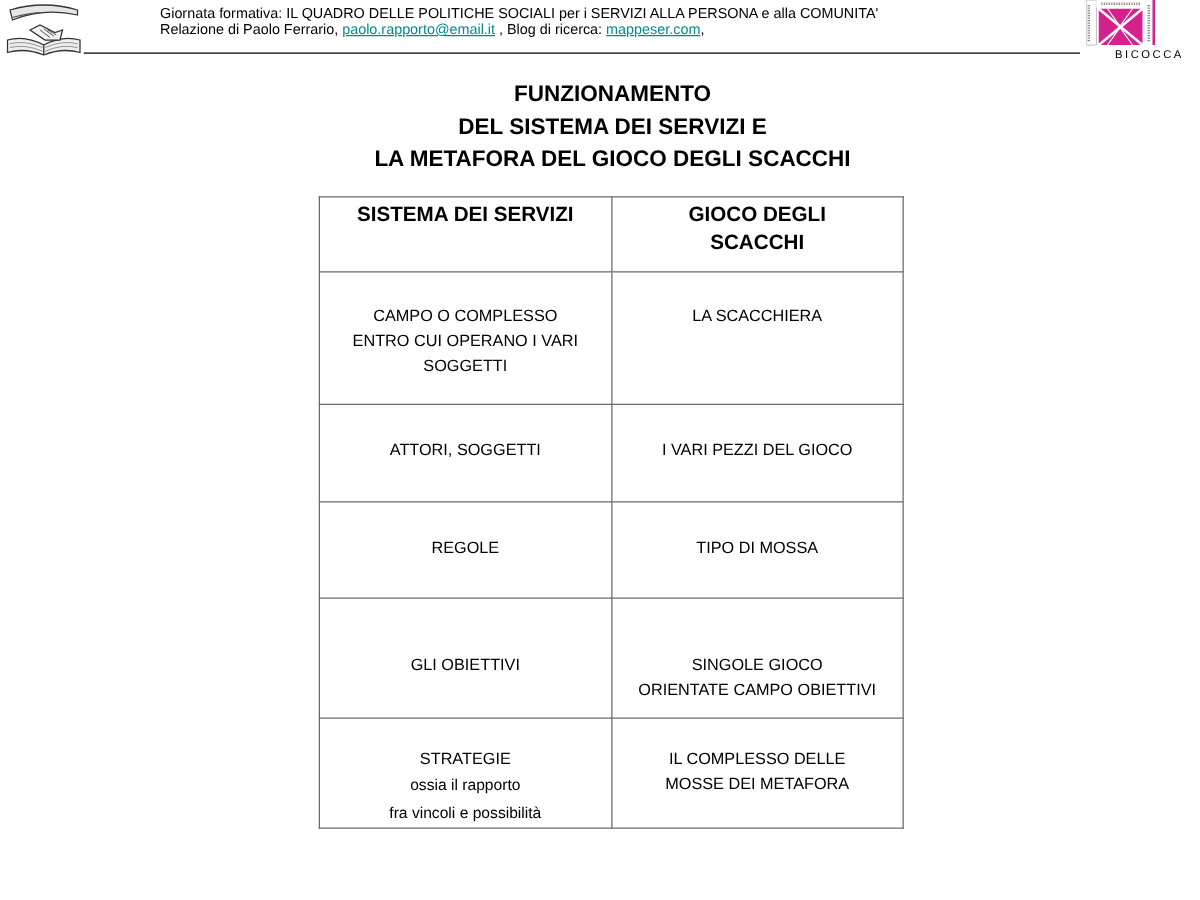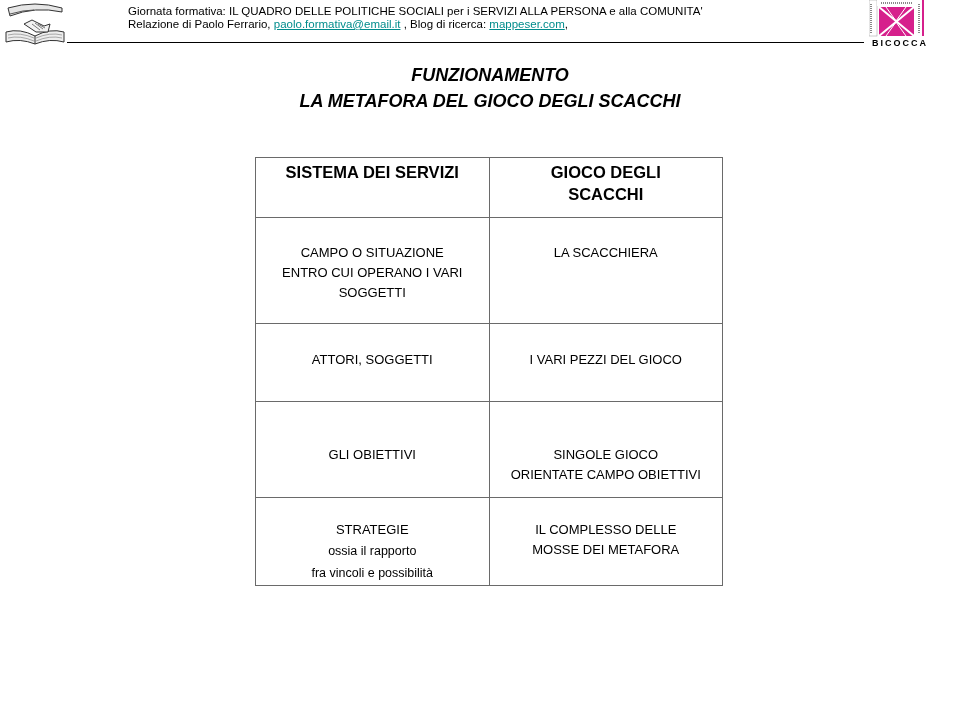--- a/index.html
+++ b/index.html
@@ -12,27 +12,27 @@
     position: absolute; left: 82px; top: 5px; font-size: 11.5px; line-height: 13px; color: #000;
     white-space: nowrap;
     margin-left: 46px;
   }
   .header-text a { color: #008c8c; text-decoration: underline; }
   .header-rule {
     position: absolute; left: 67px; top: 42px; width: 797px; height: 0; border-top: 1px solid #000;
   }
   .logo-right { position: absolute; left: 869px; top: 0px; width: 56px; height: 50px; }
   .bicocca {
-    position: absolute; left: 872px; top: 38px; font-size: 9px; font-weight: bold; letter-spacing: 2px;
+    position: absolute; left: 892px; top: 38px; font-size: 9px; font-weight: normal; letter-spacing: 2px;
     font-family: "Liberation Sans", sans-serif;
   }
   .page-number { position: absolute; left: 931px; top: 5px; font-size: 12px; margin-left: 39px; }
   .title {
     position: absolute; left: 230px; width: 520px; top: 62px; text-align: center;
-    font-weight: bold; font-size: 18px; line-height: 26px; font-style: italic;
+    font-weight: bold; font-size: 18px; line-height: 26px;
   }
   table.cmp {
     position: absolute; left: 255px; top: 157px; width: 468px; border-collapse: collapse;
   }
   table.cmp td, table.cmp th {
     border: 1px solid #6a6a6a; text-align: center; vertical-align: top;
     font-size: 13px; line-height: 20px; width: 50%;
   }
   table.cmp th { font-size: 16.5px; font-weight: bold; line-height: 22px; padding-top: 3px; height: 55px; }
   .r1 td { height: 106px; padding-top: 25px; box-sizing: border-box; }
@@ -51,71 +51,80 @@
   <path d="M6 12 Q20 8 30 8" fill="none" stroke="#555" stroke-width="1"></path>
   <path d="M2 30 Q16 26 31 34 Q46 26 60 30 L60 40 Q46 36 31 42 Q16 36 2 40 Z" fill="#ededed" stroke="#333" stroke-width="1"></path>
   <path d="M31 34 L31 42" stroke="#333" stroke-width="1"></path>
   <path d="M4 33 Q16 30 30 36 M4 36 Q16 33 30 39 M58 33 Q46 30 32 36 M58 36 Q46 33 32 39" fill="none" stroke="#777" stroke-width="0.6"></path>
   <path d="M20 22 L28 18 L40 24 L46 22 L44 30 L32 30 Z" fill="#f2f2f2" stroke="#333" stroke-width="1"></path>
   <path d="M28 22 L36 28 M31 21 L39 27 M34 22 L41 26" stroke="#444" stroke-width="0.7"></path>
 </svg>
 
 <div class="header-text">
   <div>Giornata formativa: IL QUADRO DELLE POLITICHE SOCIALI per i SERVIZI ALLA PERSONA e alla COMUNITA'</div>
-  <div><span>Relazione di Paolo Ferrario, </span><a>paolo.formativa@email.it</a><span> , Blog di ricerca: </span><a>mappeser.com</a><span>,</span></div>
+  <div><span>Relazione di Paolo Ferrario, </span><a>paolo.rapporto@email.it</a><span> , Blog di ricerca: </span><a>mappeser.com</a><span>,</span></div>
 </div>
 <div class="header-rule"></div>
 
 <svg class="logo-right" viewBox="0 0 56 50">
   <rect x="0" y="0" width="8" height="36" fill="#fff" stroke="#999" stroke-width="0.5"></rect>
   <rect x="47" y="0" width="7" height="36" fill="#fff"></rect>
   <rect x="8" y="0" width="38" height="6" fill="#fff"></rect>
   <rect x="10" y="7" width="35" height="29" fill="#d6208c"></rect>
   <path d="M10 7 L45 36 M45 7 L10 36" stroke="#fff" stroke-width="2"></path>
   <path d="M17 7 L27 21 L37 7 M17 36 L27 22 L37 36" fill="none" stroke="#fff" stroke-width="1"></path>
   <line x1="2" y1="4" x2="2" y2="34" stroke="#888" stroke-width="2" stroke-dasharray="1 1"></line>
   <line x1="50" y1="4" x2="50" y2="34" stroke="#888" stroke-width="2" stroke-dasharray="1 1"></line>
   <line x1="12" y1="3" x2="44" y2="3" stroke="#888" stroke-width="2" stroke-dasharray="1 1"></line>
   <rect x="53" y="0" width="2" height="36" fill="#d6208c"></rect>
 </svg>
 <div class="bicocca">BICOCCA</div>
 <div class="page-number">36</div>
 
 <div class="title">
   <div>FUNZIONAMENTO</div>
+  <div>DEL SISTEMA DEI SERVIZI E</div>
   <div>LA METAFORA DEL GIOCO DEGLI SCACCHI</div>
 </div>
 
 <table class="cmp">
   <tbody>
       <tr>
     <th>
           <span class="line-block">SISTEMA DEI SERVIZI</span>
         </th>
     <th>
       <span class="line-block">GIOCO DEGLI</span>
       <span class="line-block">SCACCHI</span>
     </th>
   </tr>
   <tr class="r1">
     <td>
-      <span class="line-block">CAMPO O SITUAZIONE</span>
+      <span class="line-block">CAMPO O COMPLESSO</span>
       <span class="line-block">ENTRO CUI OPERANO I VARI</span>
       <span class="line-block">SOGGETTI</span>
     </td>
     <td>
       <span class="line-block">LA SCACCHIERA</span>
     </td>
   </tr>
   <tr class="r2">
     <td>
           <span class="line-block">ATTORI, SOGGETTI</span>
         </td>
     <td>
           <span class="line-block">I VARI PEZZI DEL GIOCO</span>
+        </td>
+  </tr>
+  <tr class="r3">
+    <td>
+          <span class="line-block">REGOLE</span>
+        </td>
+    <td>
+          <span class="line-block">TIPO DI MOSSA</span>
         </td>
   </tr>
   <tr class="r4">
     <td>
           <span class="line-block">GLI OBIETTIVI</span>
         </td>
     <td>
       <span class="line-block">SINGOLE GIOCO</span>
       <span class="line-block">ORIENTATE CAMPO OBIETTIVI</span>
     </td>

